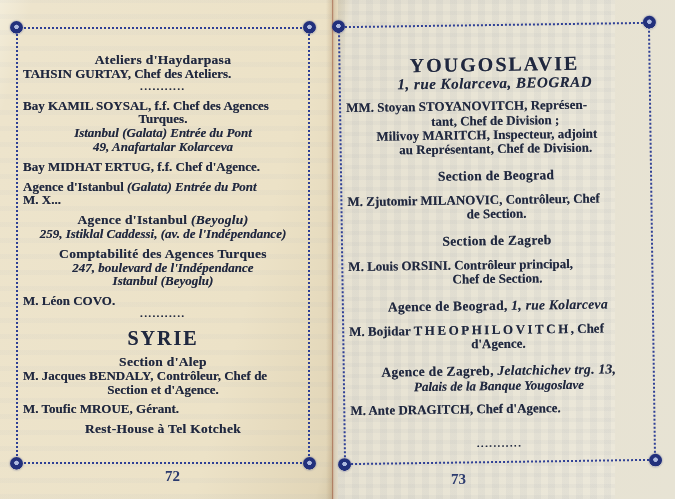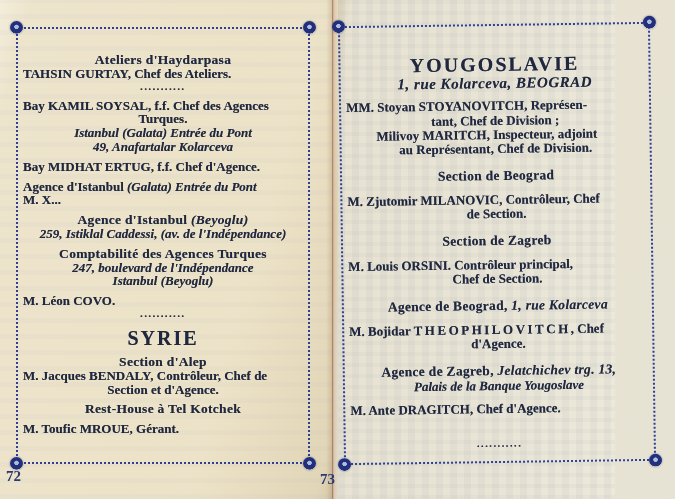--- a/index.html
+++ b/index.html
@@ -52,21 +52,21 @@
   .p-i{font-style:italic;}
   .p-sp{letter-spacing:2.5px;}
   .p-t{}
 
   .page-right .ln{line-height:14.5px;}
   .page-right .ln-h{margin-top:13px;}
   .page-right .ln-bs{margin-top:9px;}
   .page-right .ln-c{line-height:14px;}
   .page-right .ln-dots{margin-top:22px;}
 
-  .page-num{position:absolute;bottom:14px;left:0;width:100%;text-align:left;
+  .page-num{position:absolute;bottom:14px;left:0;width:100%;text-align:center;
     font-size:15px;font-weight:bold;color:#2b3a6e;}
   .page-left .page-num{left:6px;}
   .page-right .page-num{left:-18px;bottom:11px;}
 </style>
 </head>
 <body>
 
 <div class="scan">
 
   <div class="page page-left">
@@ -90,22 +90,22 @@
           <div class="ln ln-ibc">259, Istiklal Caddessi, (av. de l'Indépendance)</div>
           <div class="ln ln-h">Comptabilité des Agences Turques</div>
           <div class="ln ln-ibc">247, boulevard de l'Indépendance</div>
           <div class="ln ln-ibc">Istanbul (Beyoglu)</div>
           <div class="ln ln-bs">M. Léon COVO.</div>
           <div class="ln ln-dots">▪▪▪▪▪▪▪▪▪▪▪</div>
           <div class="ln ln-title">SYRIE</div>
           <div class="ln ln-h">Section d'Alep</div>
           <div class="ln ln-b">M. Jacques BENDALY, Contrôleur, Chef de</div>
           <div class="ln ln-c">Section et d'Agence.</div>
+          <div class="ln ln-bs">M. Toufic MROUE, Gérant.</div>
           <div class="ln ln-h">Rest-House à Tel Kotchek</div>
-          <div class="ln ln-bs">M. Toufic MROUE, Gérant.</div>
         </div>
     </div>
     <div class="page-num">72</div>
   </div>
 
   <div class="gutter">
     <div class="gutter-line"></div>
   </div>
 
   <div class="page page-right">

